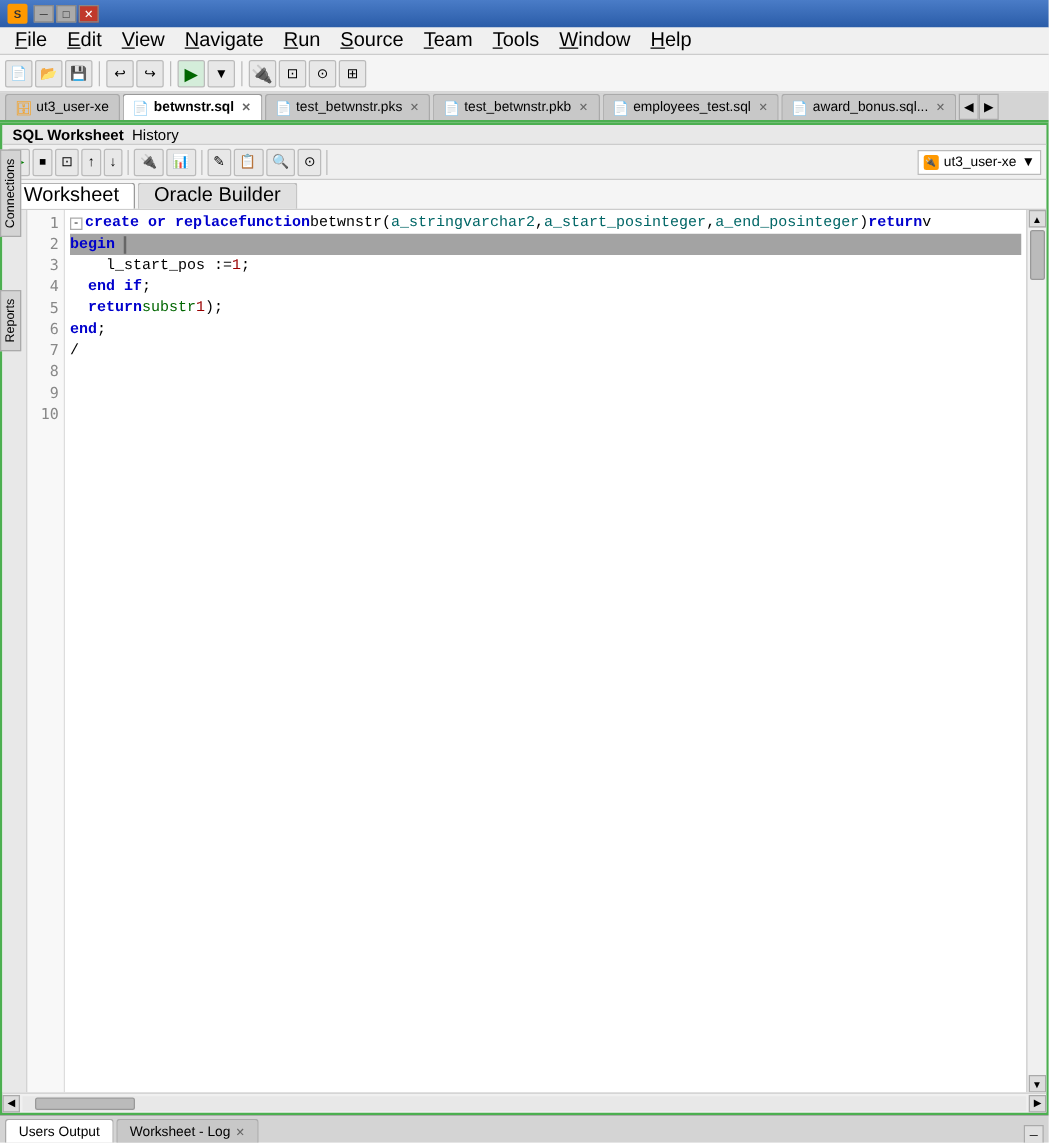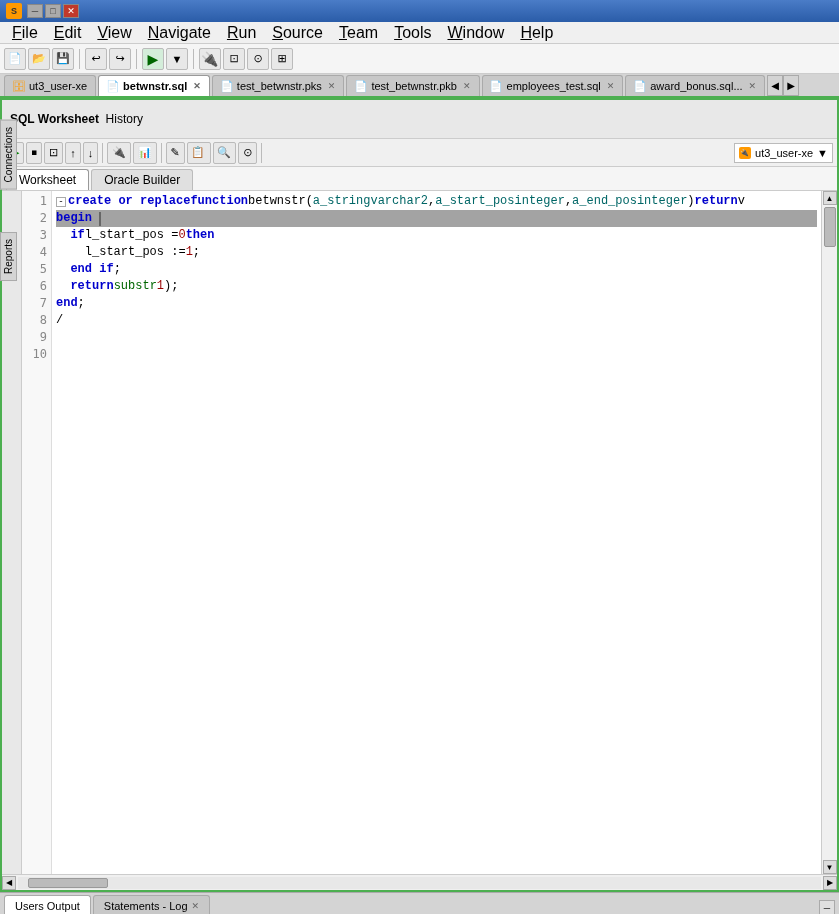--- a/index.html
+++ b/index.html
@@ -144,21 +144,21 @@
     #main-area {
       display: flex;
       flex-direction: column;
       height: calc(914px - 22px - 22px - 30px - 24px - 22px);
       border: 2px solid #4caf50;
     }
 
     
     #worksheet-header {
       background: #e8e8e8;
-      height: 39px;
+      height: 16px;
       display: flex;
       align-items: center;
       padding: 0 8px;
       font-size: 12px;
       border-bottom: 1px solid #ccc;
       font-weight: bold;
     }
 
     
     #ws-toolbar {
@@ -210,21 +210,21 @@
     }
     .sub-tab {
       height: 21px;
       padding: 0 12px;
       background: #e0e0e0;
       border: 1px solid #bbb;
       border-bottom: none;
       border-radius: 3px 3px 0 0;
       display: flex; align-items: center;
       cursor: pointer;
-      font-size: 12px;
+      font-size: 16px;
       margin-right: 2px;
     }
     .sub-tab.active {
       background: white;
       border-color: #999;
     }
 
     
     #editor-area {
       display: flex;
@@ -562,23 +562,20 @@
           <span class="type">a_end_pos </span>
           <span class="type">integer </span>
           <span>) </span>
           <span class="kw">return </span>
           <span>v</span>
       </div>
       <div class="code-line highlighted">
         <span class="kw">begin</span>&nbsp;<span style="display:inline-block;width:8px;height:14px;border-left:2px solid #666;vertical-align:middle;"></span>
       </div>
       <div class="code-line">
-        &nbsp;&nbsp;<span class="kw">if </span><span>l_start_pos = </span><span class="num">0</span><span> </span><span class="kw">then</span>
-      </div>
-      <div class="code-line">
         &nbsp;&nbsp;&nbsp;&nbsp;<span>l_start_pos := </span><span class="num">1</span><span>;</span>
       </div>
       <div class="code-line">
         &nbsp;&nbsp;<span class="kw">end if</span><span>;</span>
       </div>
       <div class="code-line">
         &nbsp;&nbsp;<span class="kw">return </span><span class="fn">substr</span><span class="num">1</span><span>);</span>
       </div>
       <div class="code-line">
         <span class="kw">end</span>
@@ -610,21 +607,21 @@
 
 </div>
 
 <div id="bottom-panel">
 
   <div id="bottom-tabs">
     <div class="bottom-tab active">
       <span>Users Output</span>
     </div>
     <div class="bottom-tab">
-      <span>Statements - Log</span>
+      <span>Worksheet - Log</span>
       <span class="tab-close-x">✕</span>
     </div>
     <div class="bottom-minimize" style="margin-left:auto;">─</div>
   </div>
 
 </div>
 
 <div style="position:fixed; left:0; top:120px; display:flex; flex-direction:column; gap:2px; z-index:50;">
   <div class="side-tab">
     <span>Connections</span>

